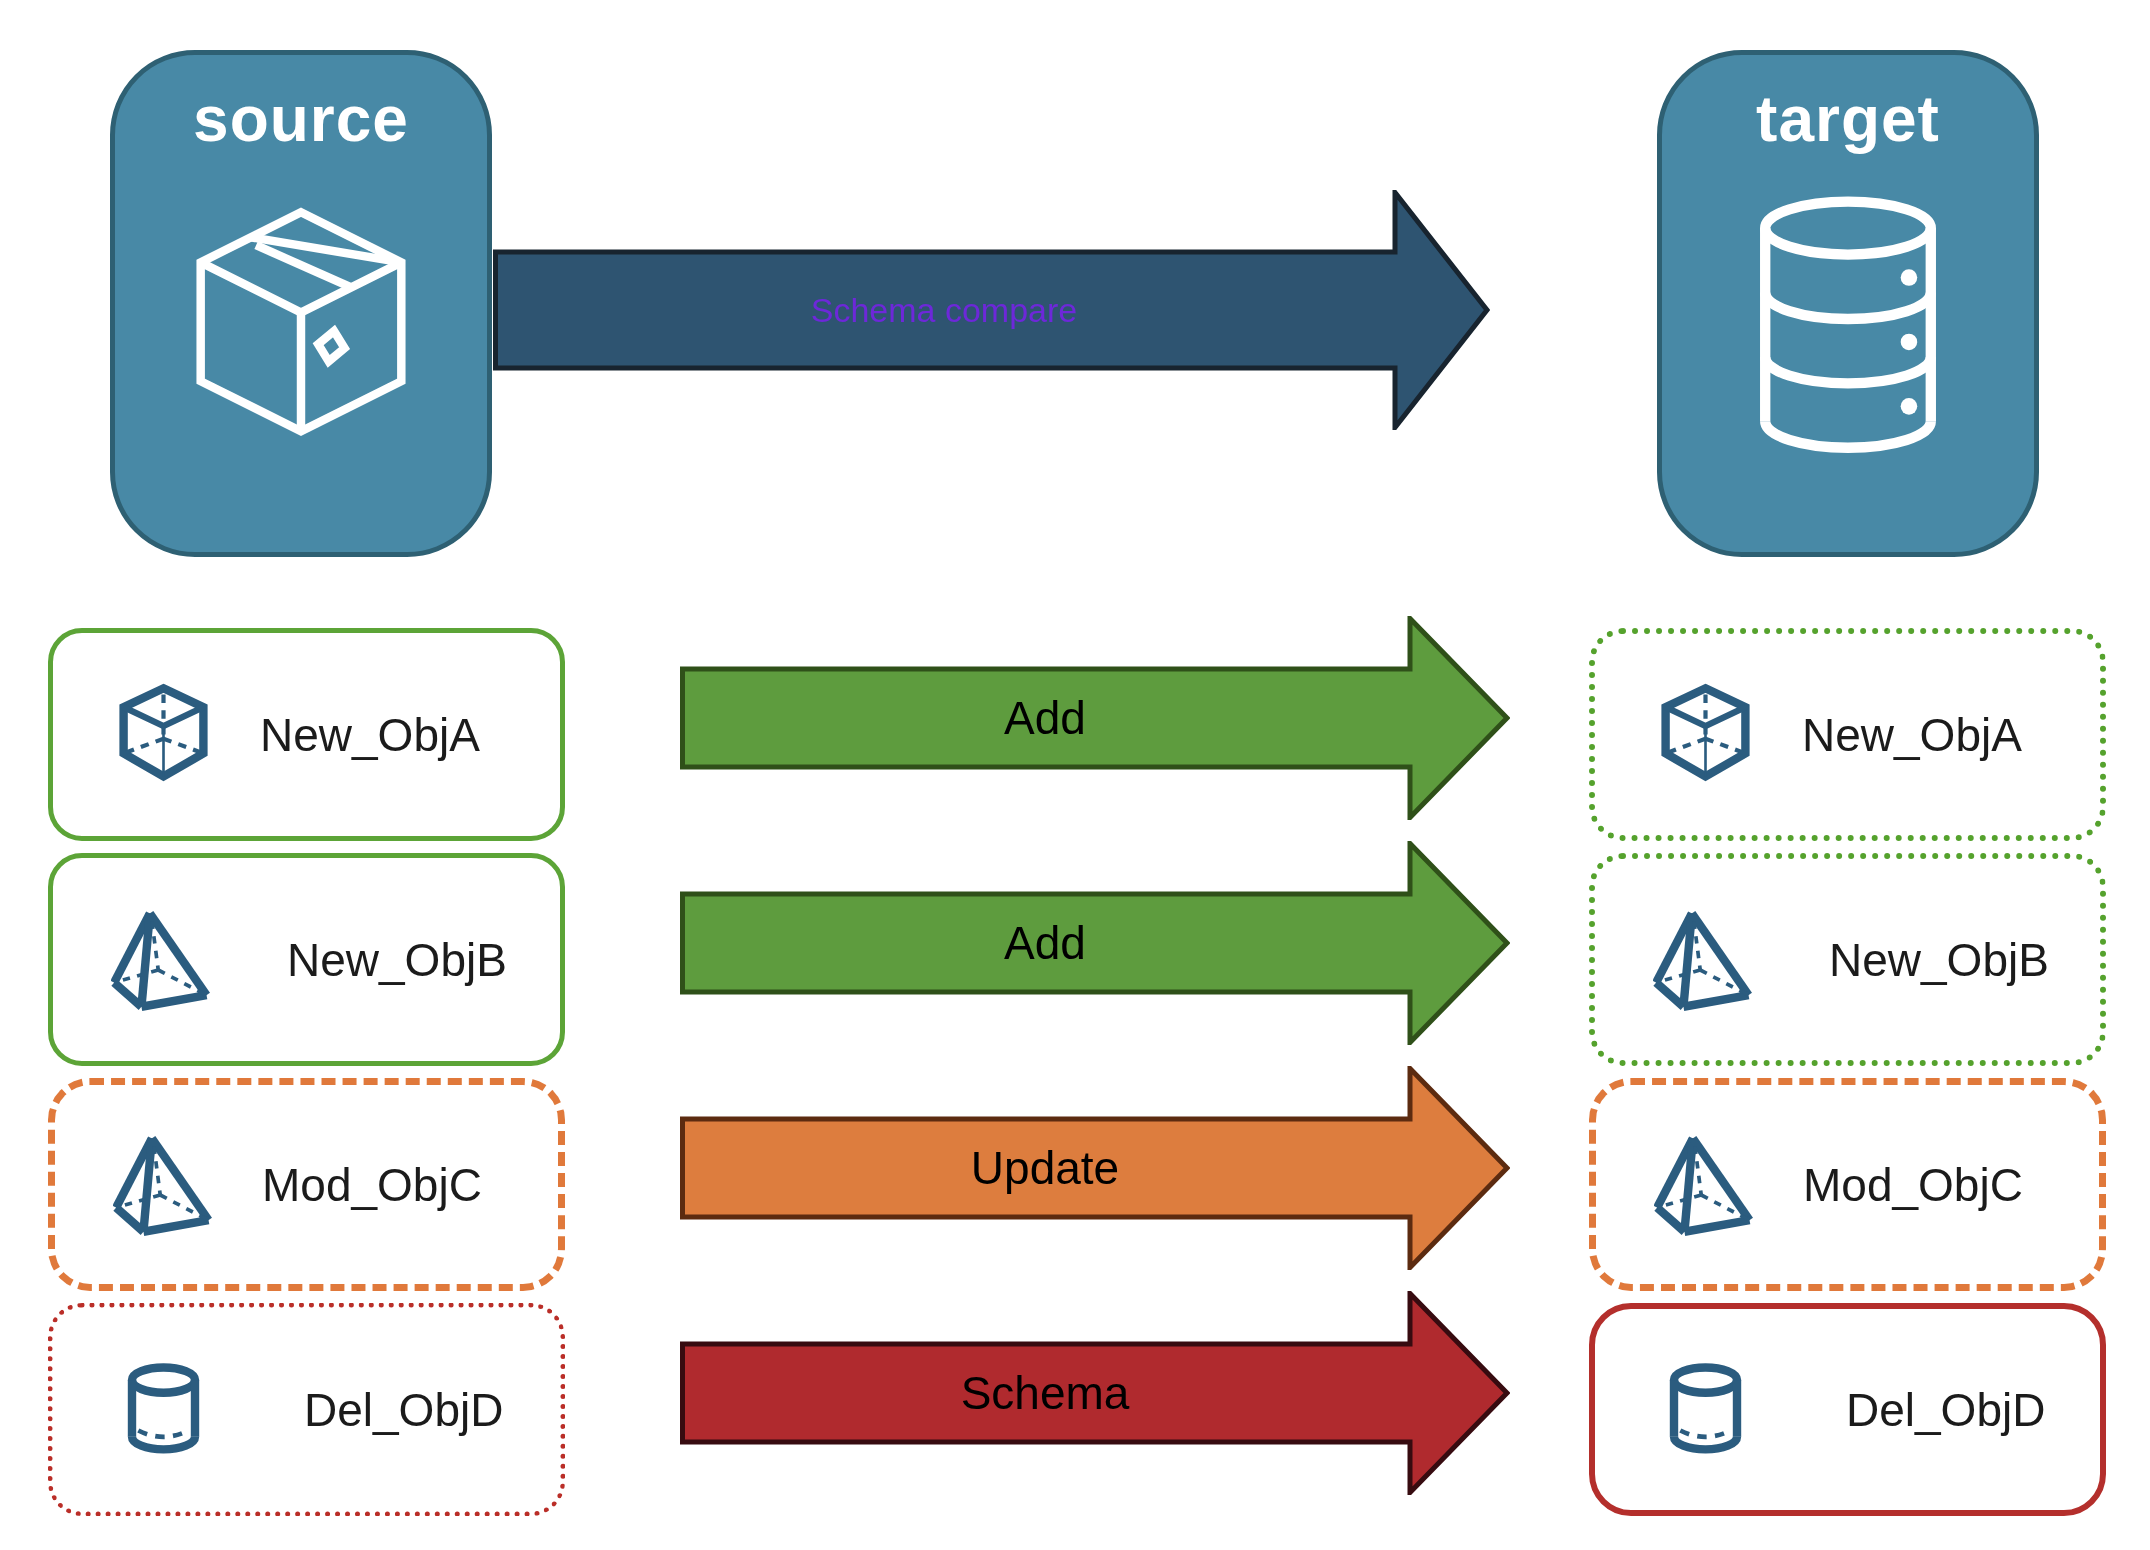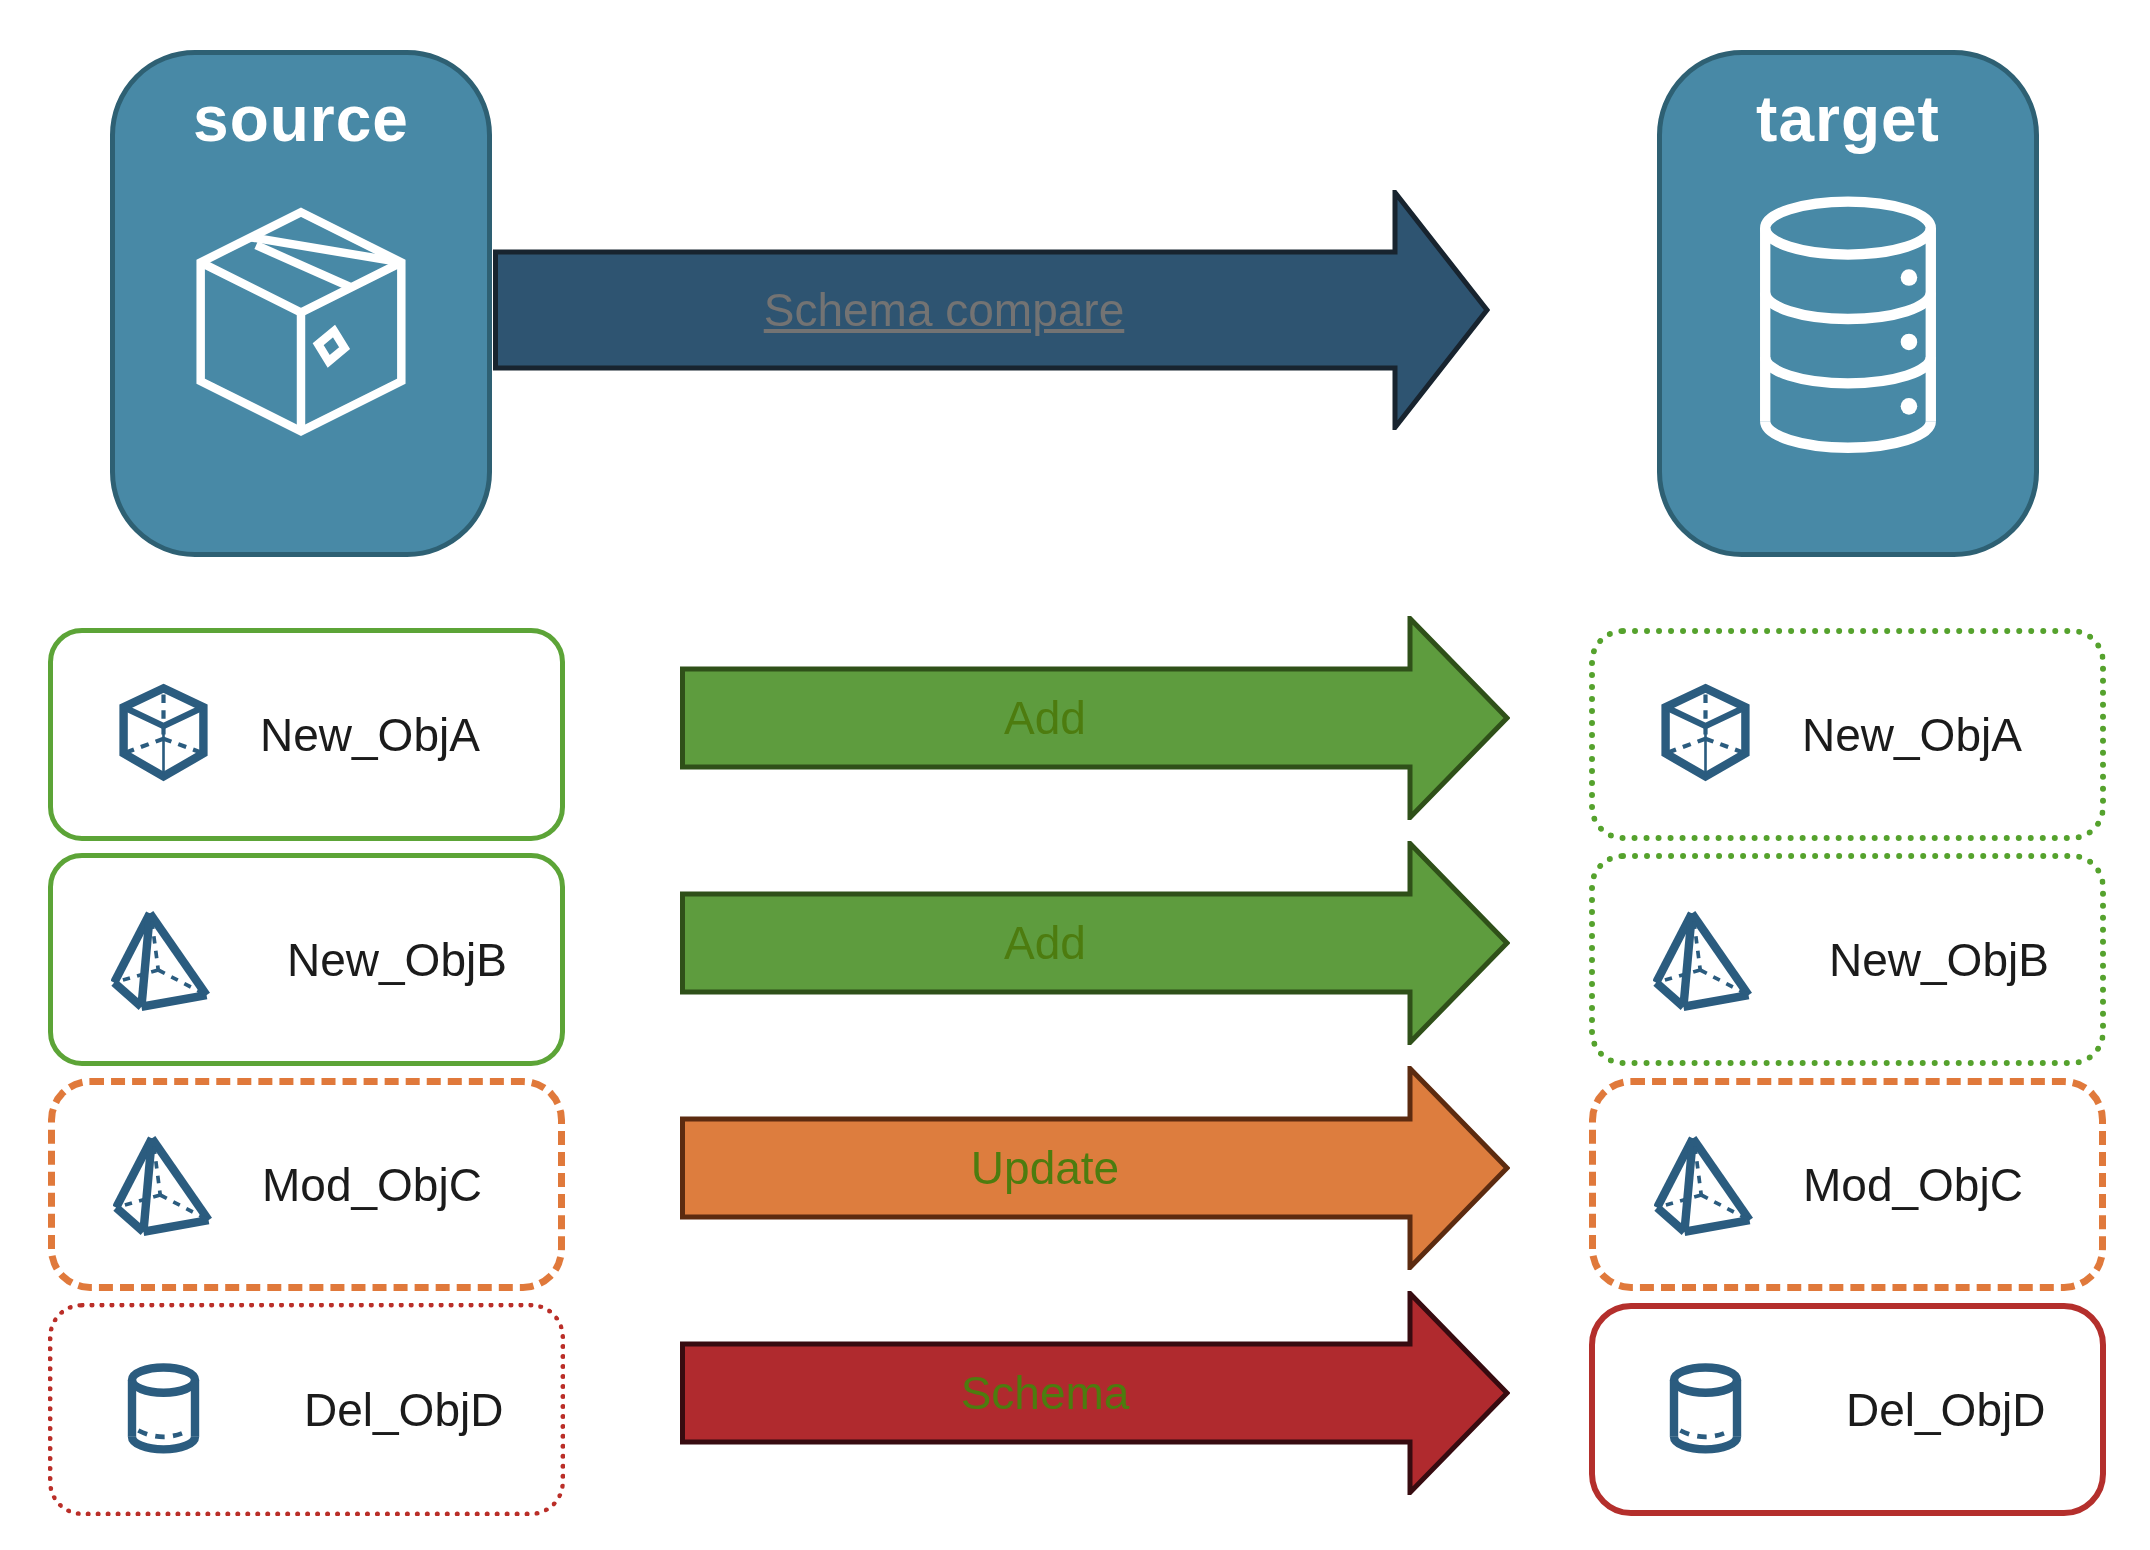--- a/index.html
+++ b/index.html
@@ -40,21 +40,21 @@
   .endpoint.source .endpoint-icon { margin-top: 48px; }
   .endpoint.target .endpoint-icon { margin-top: 40px; }
 
   
   .main-arrow { position: absolute; left: 493px; top: 190px; width: 997px; height: 240px; }
   .main-arrow svg { display: block; }
   .main-arrow polygon { fill: var(--navy-fill); stroke: var(--navy-stroke); stroke-width: 5; stroke-linejoin: miter; }
   .main-arrow-label {
     position: absolute; left: 0; top: 62px; width: 902px; height: 116px;
     display: flex; align-items: center; justify-content: center;
-    color: #737373; font-size: 46px; text-decoration: underline;
+    color: #6d28d9; font-size: 34px;
   }
 
   
   .node-box {
     position: absolute;
     width: 517px;
     height: 213px;
     box-sizing: border-box;
     border-radius: 34px;
     background: #ffffff;
@@ -85,21 +85,21 @@
   .flow-arrow.row-2 { top: 1066px; text-align: right; }
   .flow-arrow.row-3 { top: 1291px; }
   .flow-arrow svg { display: block; }
   .flow-arrow polygon { stroke-width: 5; stroke-linejoin: miter; }
   .flow-arrow.arrow-add    polygon { fill: var(--green-fill);  stroke: var(--green-stroke); }
   .flow-arrow.arrow-update polygon { fill: var(--orange-fill); stroke: var(--orange-stroke); }
   .flow-arrow.arrow-delete polygon { fill: var(--red-fill);    stroke: var(--red-stroke); }
   .flow-arrow-label {
     position: absolute; left: 0; top: 53px; width: 730px; height: 98px;
     display: flex; align-items: center; justify-content: center;
-    color: #4d7c0f; font-size: 46px;
+    color: #000000; font-size: 46px;
   }
 
   
   .steel-icon { stroke: var(--icon-steel); fill: none; }
   .white-icon { stroke: #ffffff; fill: none; }
 
   .defs-hidden { position: absolute; width: 0; height: 0; overflow: hidden; }
 </style>
 </head>
 <body>

